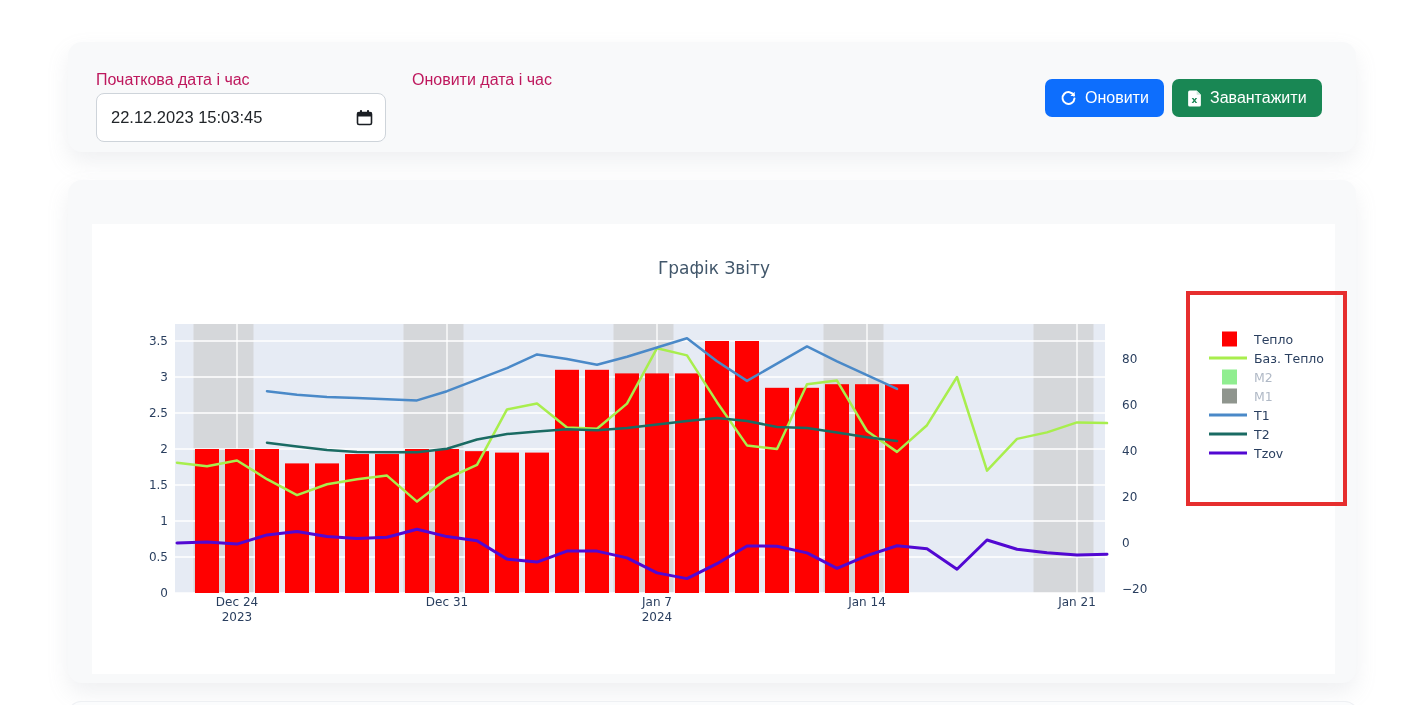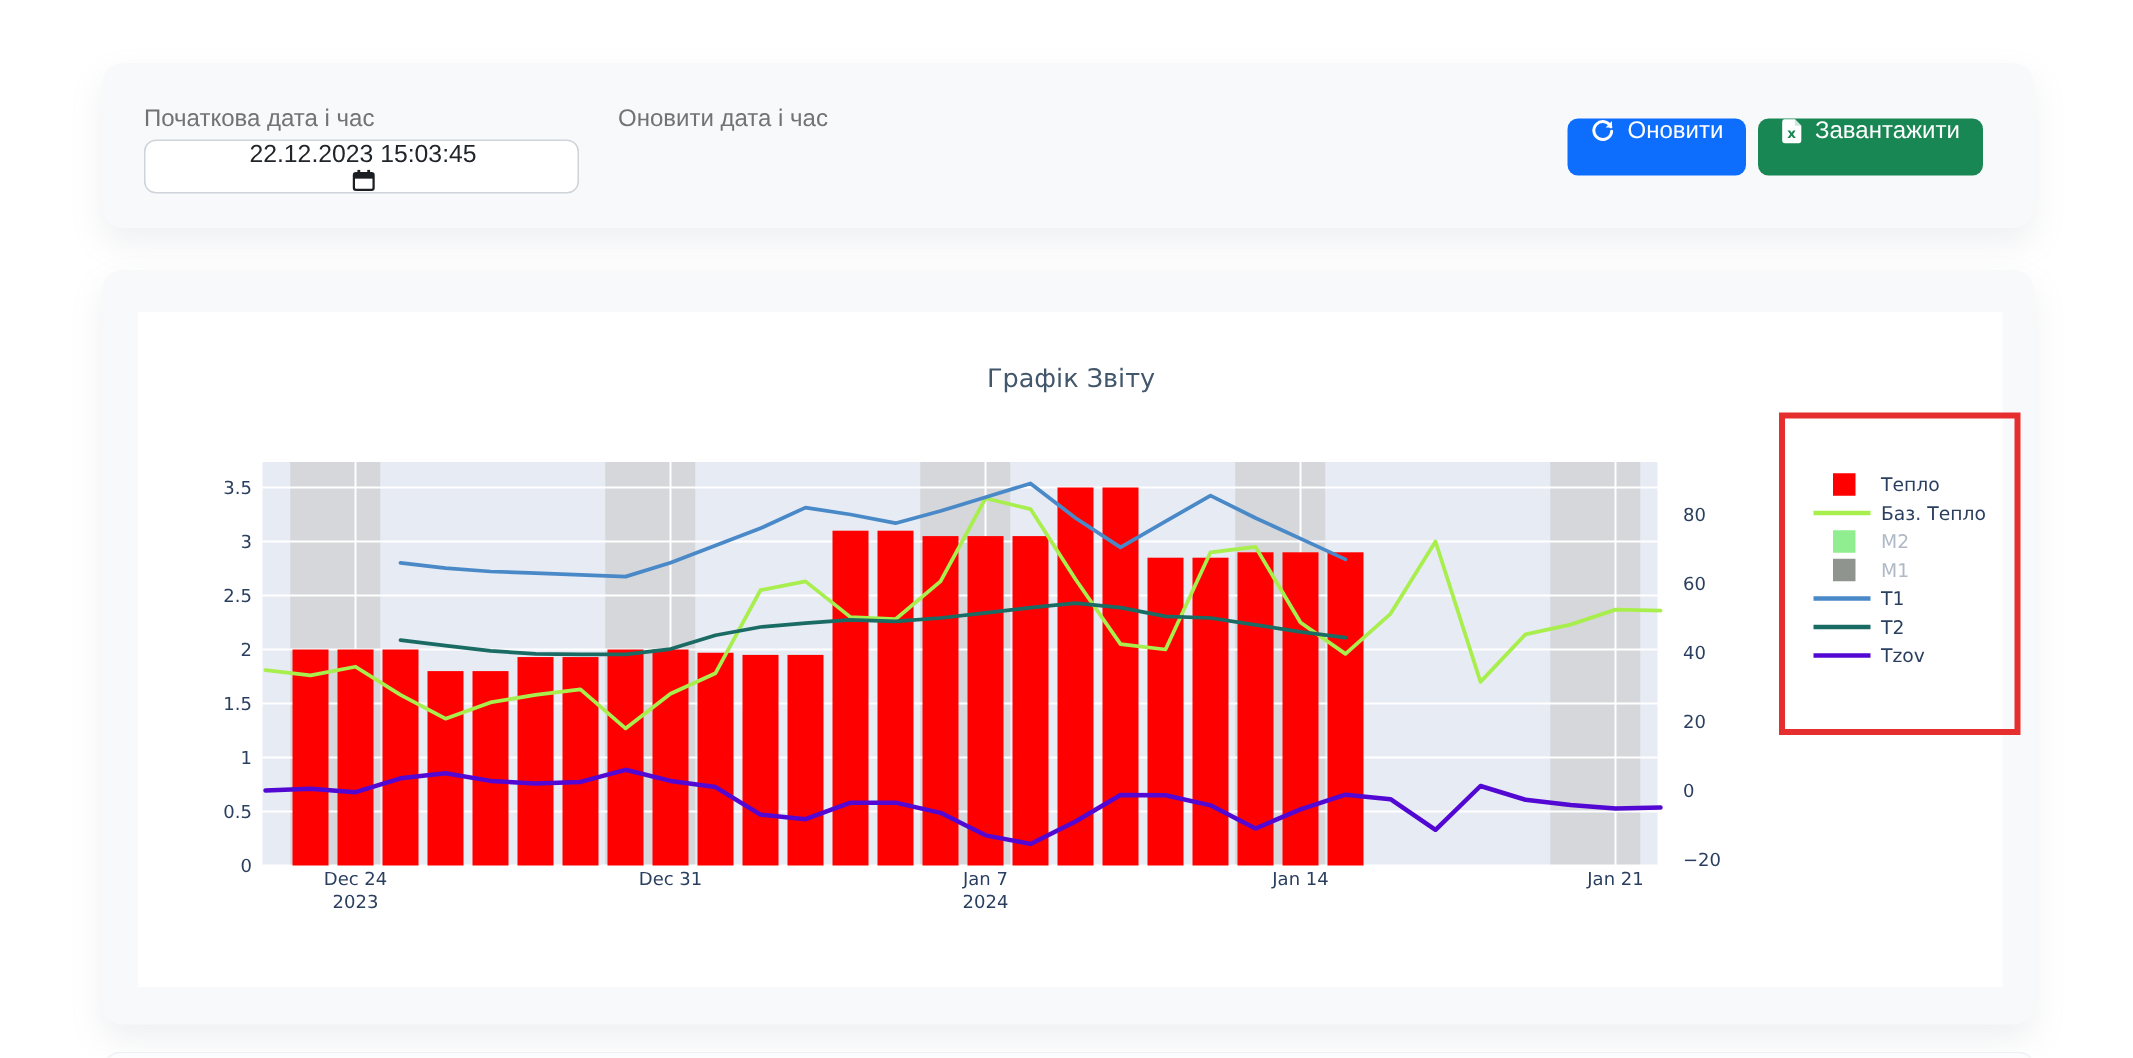--- a/index.html
+++ b/index.html
@@ -11,34 +11,34 @@
     position:absolute;left:68px;width:1288px;background:#f8f9fa;
     border-radius:14px;box-shadow:0 10px 22px rgba(140,152,164,.14);
   }
   #filter-card{top:42px;height:110px;}
   #chart-card{top:180px;height:503px;}
   #next-card{
     top:701px;height:12px;background:#fbfcfd;border:1px solid #eef0f3;border-bottom:none;
     border-radius:14px 14px 0 0;box-shadow:none;
   }
   .fgroup{position:absolute;top:28px;}
-  .fgroup label{display:block;font-size:16px;line-height:20px;color:#737373;margin-bottom:3px;}
+  .fgroup label{display:block;font-size:16px;line-height:20px;color:#be185d;margin-bottom:3px;}
   .finput{
-    box-sizing:border-box;height:36px;background:#fff;border:1px solid #ced4da;border-radius:8px;
+    box-sizing:border-box;height:49px;background:#fff;border:1px solid #ced4da;border-radius:8px;
     display:flex;align-items:center;justify-content:space-between;
-    padding:0 12px 0 14px;font-size:16.5px;color:#212529;flex-direction:column;
+    padding:0 12px 0 14px;font-size:16.5px;color:#212529;
   }
   .finput .val{white-space:nowrap;}
   .btn{
     position:absolute;top:37px;height:38px;border:none;border-radius:7px;cursor:pointer;
-    display:flex;align-items:flex-start;gap:8px;padding:0 15px;color:#fff;font-size:16px;
+    display:flex;align-items:center;gap:8px;padding:0 15px;color:#fff;font-size:16px;
     font-family:"Liberation Sans",sans-serif;
   }
   #chart-surface{
-    position:absolute;left:24px;top:28px;width:1262px;height:450px;
+    position:absolute;left:24px;top:44px;width:1262px;height:450px;
   }
   svg text{font-family:"DejaVu Sans","Liberation Sans",sans-serif;}
 </style>
 </head>
 <body>
 
 <div class="card" id="filter-card">
 
   <div class="fgroup" style="left:28px;">
     <label>Початкова дата і час</label>

